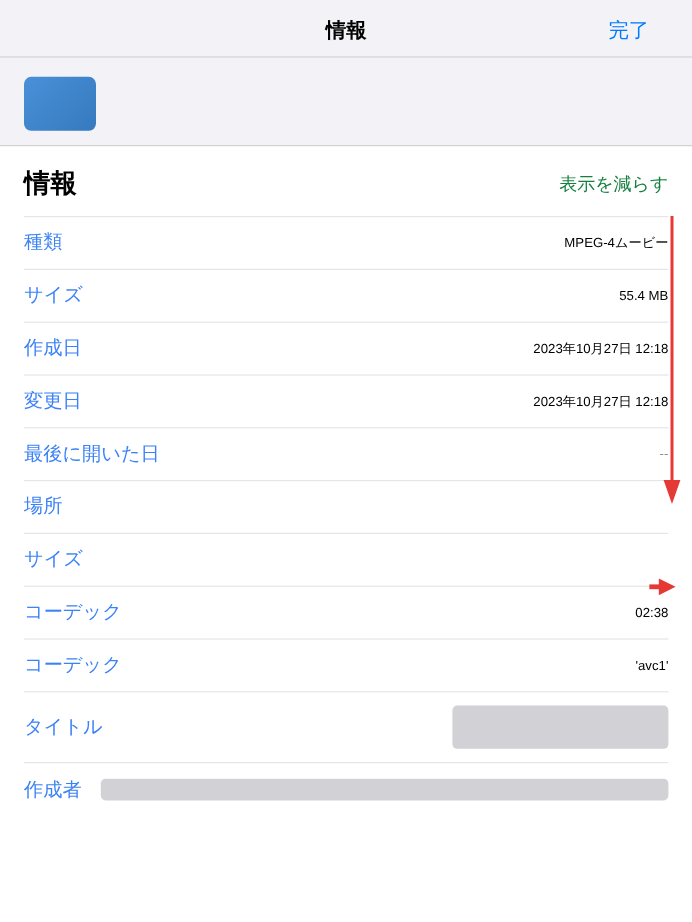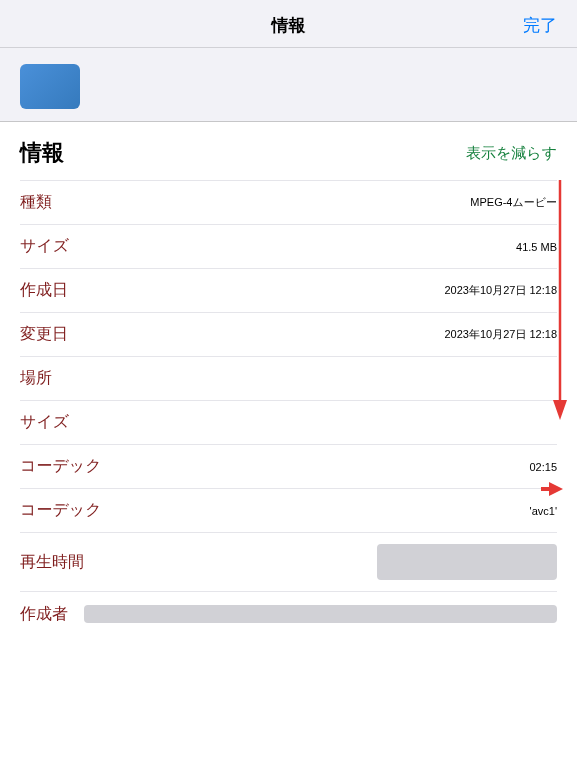--- a/index.html
+++ b/index.html
@@ -24,21 +24,21 @@
     }
 
     .nav-title {
       font-size: 17px;
       font-weight: 600;
       color: #000000;
     }
 
     .nav-done {
       position: absolute;
-      right: 20px;
+      right: 36px;
       font-size: 17px;
       color: #007aff;
       font-weight: 400;
     }
 
     .top-area {
       background: #f2f2f7;
       padding: 16px 20px 12px;
       display: flex;
       align-items: center;
@@ -89,21 +89,21 @@
       border-bottom: 1px solid #e5e5ea;
       min-height: 44px;
     }
 
     .info-row:last-child {
       border-bottom: none;
     }
 
     .info-label {
       font-size: 16px;
-      color: #7f1d1d;
+      color: #3b82f6;
       flex-shrink: 0;
       margin-right: 16px;
     }
 
     .info-value {
       font-size: 11px;
       color: #000000;
       text-align: right;
       flex: 1;
     }
@@ -160,54 +160,58 @@
       <span class="section-action">表示を減らす</span>
     </div>
 
     <div class="info-row">
       <span class="info-label">種類</span>
       <span class="info-value">MPEG-4ムービー</span>
     </div>
 
     <div class="info-row">
       <span class="info-label">サイズ</span>
-      <span class="info-value">41.5 MB</span>
+      <span class="info-value">55.4 MB</span>
     </div>
 
     <div class="info-row">
       <span class="info-label">作成日</span>
       <span class="info-value">2023年10月27日 12:18</span>
     </div>
 
     <div class="info-row">
       <span class="info-label">変更日</span>
       <span class="info-value">2023年10月27日 12:18</span>
     </div>
 
+    <div class="info-row">
+      <span class="info-label">最後に開いた日</span>
+      <span class="info-value dash">--</span>
+    </div>
 
     <div class="info-row">
       <span class="info-label">場所</span>
     </div>
 
     <div class="info-row">
       <span class="info-label">サイズ</span>
     </div>
 
     <div class="info-row">
       <span class="info-label">コーデック</span>
-      <span class="info-value">02:15</span>
+      <span class="info-value">02:38</span>
     </div>
 
     <div class="info-row">
       <span class="info-label">コーデック</span>
       <span class="info-value">'avc1'</span>
     </div>
 
     <div class="info-row">
-      <span class="info-label">再生時間</span>
+      <span class="info-label">タイトル</span>
       <span class="blurred-tall"></span>
     </div>
 
     <div class="info-row">
       <span class="info-label">作成者</span>
       <span class="info-value blurred">&nbsp;</span>
     </div>
 
   </div>
 

